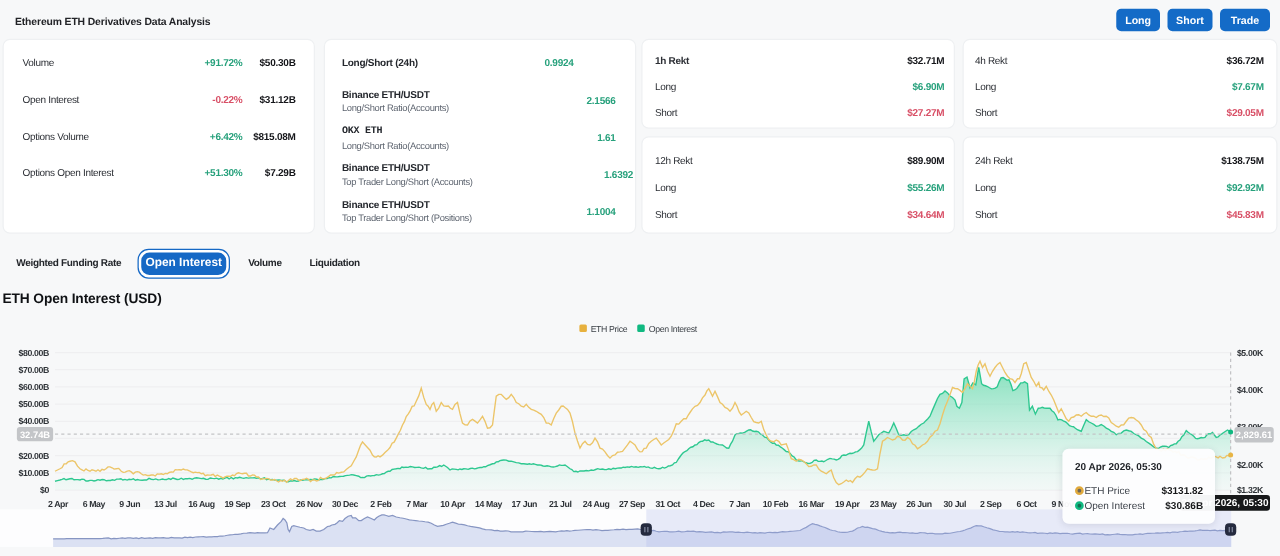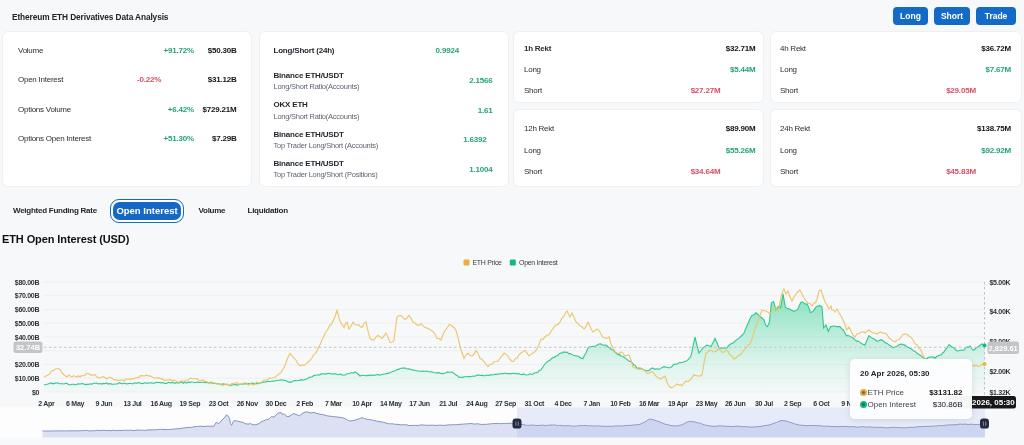--- a/index.html
+++ b/index.html
@@ -2,70 +2,70 @@
 <html><head><meta charset="utf-8"><style>
 * { margin:0; padding:0; box-sizing:border-box; }
 html,body { width:1024px; height:445px; background:#f7f8f9; font-family:"Liberation Sans",sans-serif; overflow:hidden; }
 .abs { position:absolute; }
 .card { position:absolute; background:#fff; border:1px solid #eef0f2; border-radius:6px; }
 .lbl { position:absolute; font-size:8px; letter-spacing:-0.25px; color:#2c2f35; }
 .lblb { position:absolute; font-size:8px; letter-spacing:-0.2px; font-weight:600; color:#25282e; }
 .sub { position:absolute; font-size:7.5px; letter-spacing:-0.25px; color:#5e6570; }
 .val { position:absolute; font-size:8px; letter-spacing:-0.2px; font-weight:bold; color:#141519; text-align:right; }
 .grn { color:#27a17c; }
-.red { color:#d84f66;text-align:center; }
+.red { color:#d84f66; }
 .btn { position:absolute; top:7px; height:18px; background:#146bc7; color:#fff; font-size:8.5px; font-weight:bold;
   border-radius:4px; text-align:center; line-height:18px; }
 .tab { position:absolute; font-size:8px; letter-spacing:-0.25px; font-weight:600; color:#23262b; top:206px; }
 </style></head>
 <body>
 <div class="abs" style="left:12px;top:11.5px;font-size:8.3px;font-weight:bold;color:#222327;letter-spacing:-0.1px;">Ethereum ETH Derivatives Data Analysis</div>
 <div class="btn" style="left:893px;width:35px;">Long</div>
 <div class="btn" style="left:934px;width:36px;">Short</div>
 <div class="btn" style="left:976px;width:40px;">Trade</div>
 
 <div class="card" style="left:2px;top:31px;width:250px;height:156px;"></div>
 <div class="lbl" style="left:18px;top:45.5px;">Volume</div>
 <div class="val grn" style="left:104px;top:45.5px;width:90px;font-weight:600;">+91.72%</div>
 <div class="val" style="left:146px;top:45.5px;width:90.5px;">$50.30B</div>
 <div class="lbl" style="left:18px;top:75px;">Open Interest</div>
 <div class="val red" style="left:104px;top:75px;width:90px;font-weight:600;">-0.22%</div>
 <div class="val" style="left:146px;top:75px;width:90.5px;">$31.12B</div>
 <div class="lbl" style="left:18px;top:104.5px;">Options Volume</div>
 <div class="val grn" style="left:104px;top:104.5px;width:90px;font-weight:600;">+6.42%</div>
-<div class="val" style="left:146px;top:104.5px;width:90.5px;">$729.21M</div>
+<div class="val" style="left:146px;top:104.5px;width:90.5px;">$815.08M</div>
 <div class="lbl" style="left:18px;top:134px;">Options Open Interest</div>
 <div class="val grn" style="left:104px;top:134px;width:90px;font-weight:600;">+51.30%</div>
 <div class="val" style="left:146px;top:134px;width:90.5px;">$7.29B</div>
 
 <div class="card" style="left:259px;top:31px;width:250px;height:156px;"></div>
 <div class="lblb" style="left:273.5px;top:46px;">Long/Short (24h)</div>
 <div class="val grn" style="left:402px;top:46px;width:90.5px;text-align:center;">0.9924</div>
 <div class="lblb" style="left:273.5px;top:70.5px;">Binance ETH/USDT</div>
 <div class="sub" style="left:273.5px;top:81.5px;">Long/Short Ratio(Accounts)</div>
 <div class="val grn" style="left:402px;top:76px;width:90.5px;">2.1566</div>
-<div class="lblb" style="left:273.5px;top:100px;">OKX ETH</div>
+<div class="lblb" style="left:273.5px;top:100px;font-family:Liberation Mono, monospace;">OKX ETH</div>
 <div class="sub" style="left:273.5px;top:111.5px;">Long/Short Ratio(Accounts)</div>
 <div class="val grn" style="left:402px;top:105.5px;width:90.5px;">1.61</div>
 <div class="lblb" style="left:273.5px;top:129.5px;">Binance ETH/USDT</div>
 <div class="sub" style="left:273.5px;top:140.5px;">Top Trader Long/Short (Accounts)</div>
-<div class="val grn" style="left:396px;top:135px;width:90.5px;">1.6392</div>
+<div class="val grn" style="left:416px;top:135px;width:90.5px;">1.6392</div>
 <div class="lblb" style="left:273.5px;top:158.5px;">Binance ETH/USDT</div>
 <div class="sub" style="left:273.5px;top:170px;">Top Trader Long/Short (Positions)</div>
 <div class="val grn" style="left:402px;top:164.5px;width:90.5px;">1.1004</div>
 
 <div class="card" style="left:513px;top:31px;width:251px;height:72px;"></div>
 <div class="card" style="left:770px;top:31px;width:252px;height:72px;"></div>
 <div class="card" style="left:513px;top:109px;width:251px;height:78px;"></div>
 <div class="card" style="left:770px;top:109px;width:252px;height:78px;"></div>
 
 <div class="lbl" style="left:524px;top:43.5px;font-weight:bold;">1h Rekt</div>
 <div class="val" style="left:655.5px;top:43.5px;width:100px;">$32.71M</div>
 <div class="lbl" style="left:524px;top:65.0px;">Long</div>
-<div class="val grn" style="left:655.5px;top:65.0px;width:100px;">$5.44M</div>
+<div class="val grn" style="left:655.5px;top:65.0px;width:100px;">$6.90M</div>
 <div class="lbl" style="left:524px;top:86.0px;">Short</div>
 <div class="val red" style="left:655.5px;top:86.0px;width:100px;">$27.27M</div>
 <div class="lbl" style="left:780px;top:43.5px;">4h Rekt</div>
 <div class="val" style="left:911px;top:43.5px;width:100px;">$36.72M</div>
 <div class="lbl" style="left:780px;top:65.0px;">Long</div>
 <div class="val grn" style="left:911px;top:65.0px;width:100px;">$7.67M</div>
 <div class="lbl" style="left:780px;top:86.0px;">Short</div>
 <div class="val red" style="left:911px;top:86.0px;width:100px;">$29.05M</div>
 <div class="lbl" style="left:524px;top:124px;">12h Rekt</div>
 <div class="val" style="left:655.5px;top:124px;width:100px;">$89.90M</div>
@@ -187,13 +187,13 @@
 <text x="980" y="404.8" text-anchor="middle" style="font:bold 8px 'Liberation Sans',sans-serif;fill:#fff;">20 Apr 2026, 05:30</text>
 </svg>
 
 <div class="abs" style="left:850px;top:358.5px;width:122px;height:60px;background:rgba(253,253,254,0.96);border-radius:5px;box-shadow:0 1px 6px rgba(50,50,70,0.13);"></div>
 <div class="abs" style="left:860px;top:369px;font-size:8px;font-weight:bold;color:#23262b;">20 Apr 2026, 05:30</div>
 <div class="abs" style="left:859.5px;top:388.5px;width:7px;height:7px;border-radius:50%;border:2px solid #e0a93c;background:#6d675a;"></div>
 <div class="abs" style="left:867.5px;top:387.5px;font-size:8px;color:#3e434b;">ETH Price</div>
 <div class="abs" style="left:880px;top:387.5px;width:82.5px;text-align:right;font-size:8px;font-weight:bold;color:#17181a;">$3131.82</div>
 <div class="abs" style="left:859.5px;top:400.7px;width:7px;height:7px;border-radius:50%;border:2px solid #10b981;background:#156c52;"></div>
 <div class="abs" style="left:867.5px;top:399.7px;font-size:8px;color:#3e434b;">Open Interest</div>
-<div class="abs" style="left:880px;top:399.7px;width:82.5px;text-align:right;font-size:8px;font-weight:normal;color:#17181a;">$30.86B</div>
+<div class="abs" style="left:880px;top:399.7px;width:82.5px;text-align:right;font-size:8px;font-weight:bold;color:#17181a;">$30.86B</div>
 
 </body></html>

